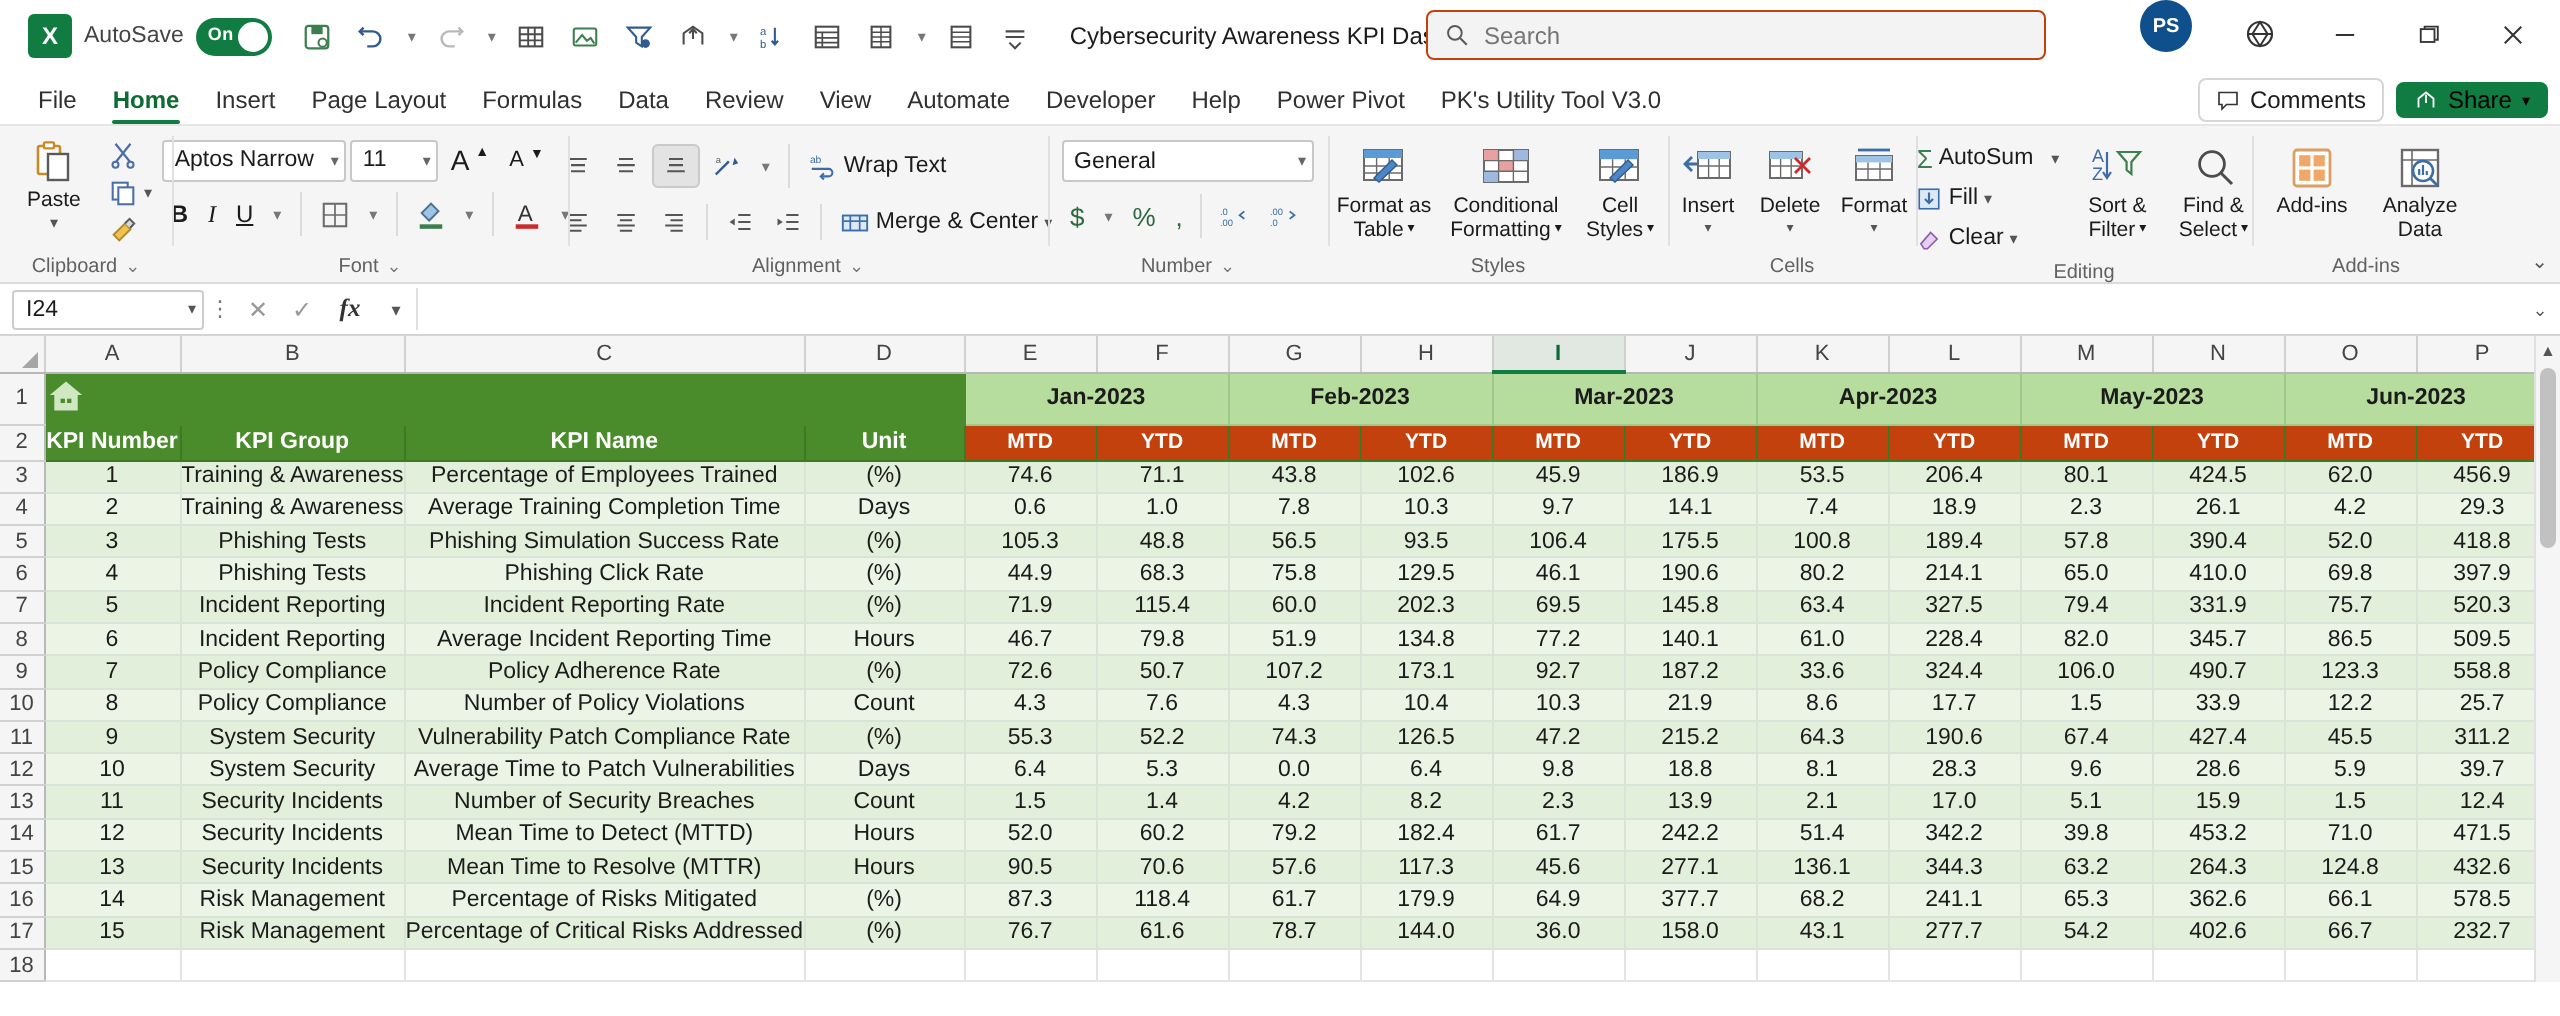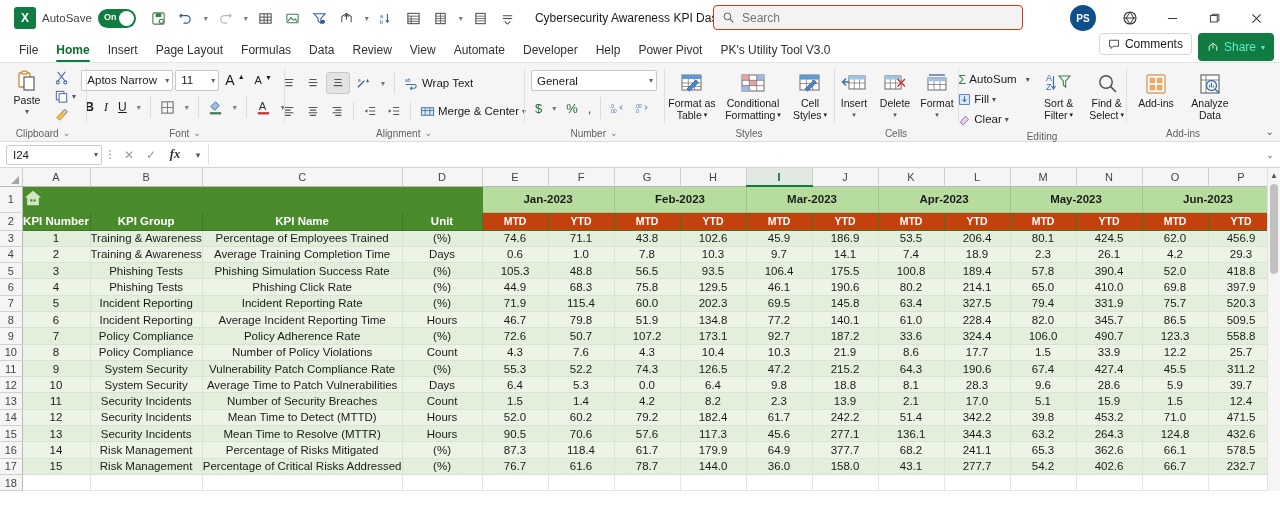--- a/index.html
+++ b/index.html
@@ -55,21 +55,21 @@
     background: #f3f3f3; border: 1px solid #c2410c; border-radius: 4px;
     display: flex; align-items: center; padding: 0 8px; gap: 7px;
   }
   .searchbox input {
     border: none; background: transparent; outline: none;
     font-size: 12px; color: #555; width: 100%;
     font-family: "Liberation Sans", sans-serif;
   }
   .tb-right {
     position: absolute; right: 4px; top: 0; height: 36px;
-    display: flex; align-items: center; gap: 2px;
+    display: flex; gap: 2px;
   }
   .avatar {
     width: 26px; height: 26px; border-radius: 50%; background: #0f4f8b;
     color: #fff; font-size: 10px; font-weight: bold;
     display: flex; align-items: center; justify-content: center;
     margin-right: 12px;
   }
   .win-btn {
     width: 40px; height: 34px; display: flex; align-items: center;
     justify-content: center; color: #333; font-size: 13px;
@@ -84,31 +84,31 @@
     font-size: 12px; color: #303030; padding: 2px 9px 5px 9px;
     white-space: nowrap; position: relative;
   }
   .tab.active { color: #0d6a33; font-weight: bold; }
   .tab.active::after {
     content: ""; position: absolute; left: 9px; right: 9px; bottom: 0px;
     height: 2.5px; background: #107c41; border-radius: 2px;
   }
   .tabs-right {
     position: absolute; right: 6px; bottom: 1px; display: flex;
-    align-items: flex-start; gap: 6px;
+    align-items: center; gap: 6px;
   }
   .comments-btn {
     display: flex; align-items: center; gap: 5px; font-size: 12px;
     color: #1b1b1b; border: 1px solid #d6d6d6; border-radius: 4px;
     padding: 2px 8px; height: 22px;
   }
   .share-btn {
     display: flex; align-items: center; gap: 5px; font-size: 12px;
-    color: #5eead4; background: #107c41; border-radius: 4px;
-    padding: 2px 9px; height: 28px;
+    color: #000000; background: #107c41; border-radius: 4px;
+    padding: 2px 9px; height: 18px;
   }
 
   
   .ribbon {
     height: 80px; background: #f5f5f5; border-top: 1px solid #e6e6e6;
     display: flex; align-items: stretch; position: relative;
     border-bottom: 1px solid #dcdcdc;
   }
   .rgroup {
     display: flex; flex-direction: column; align-items: center;

